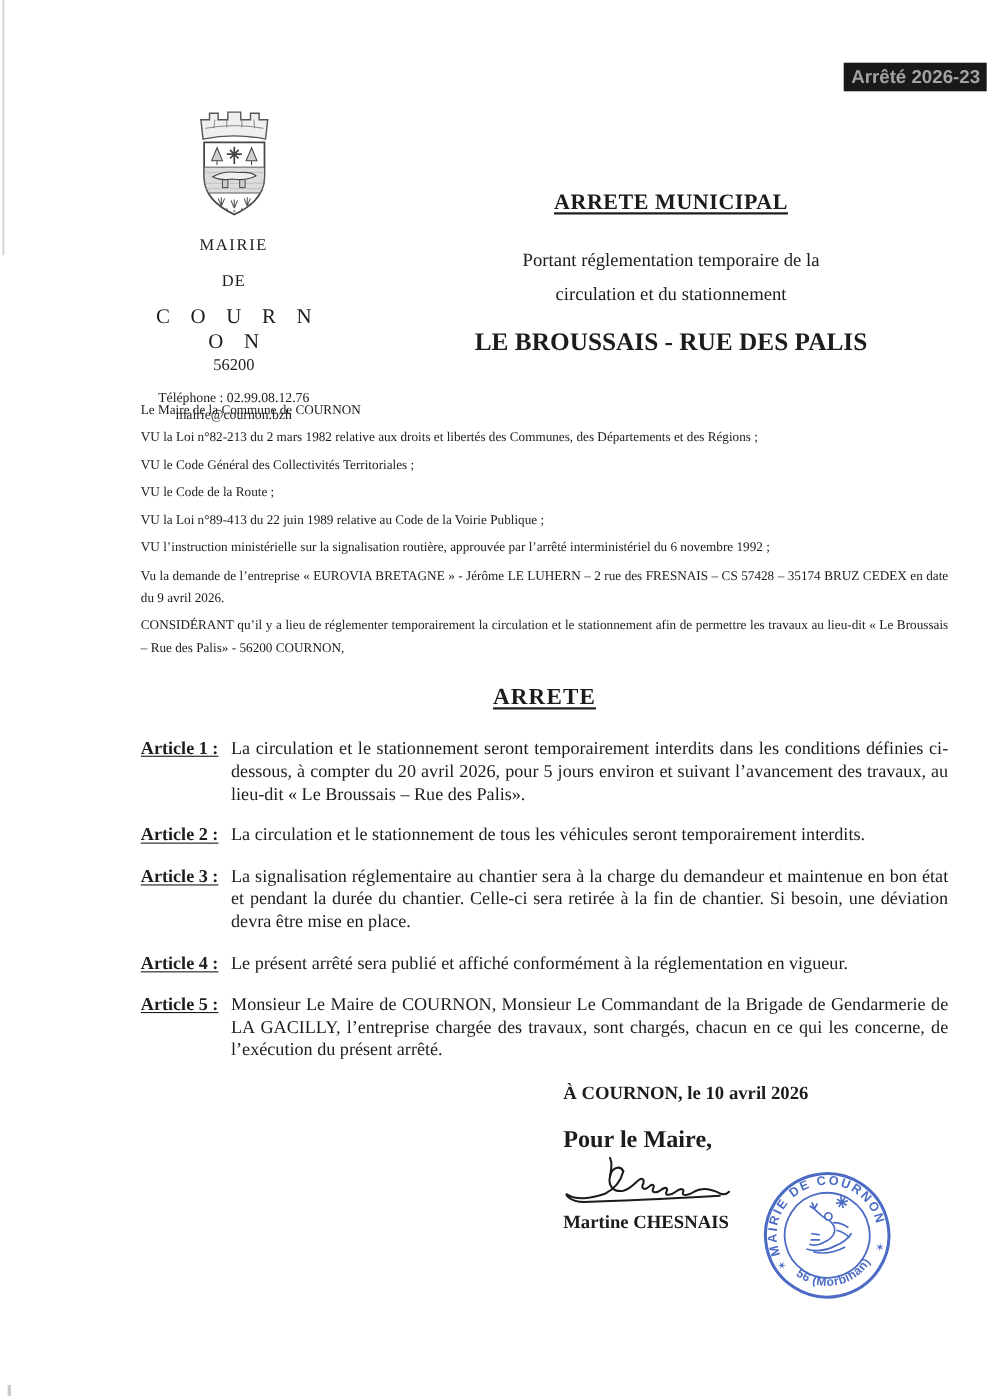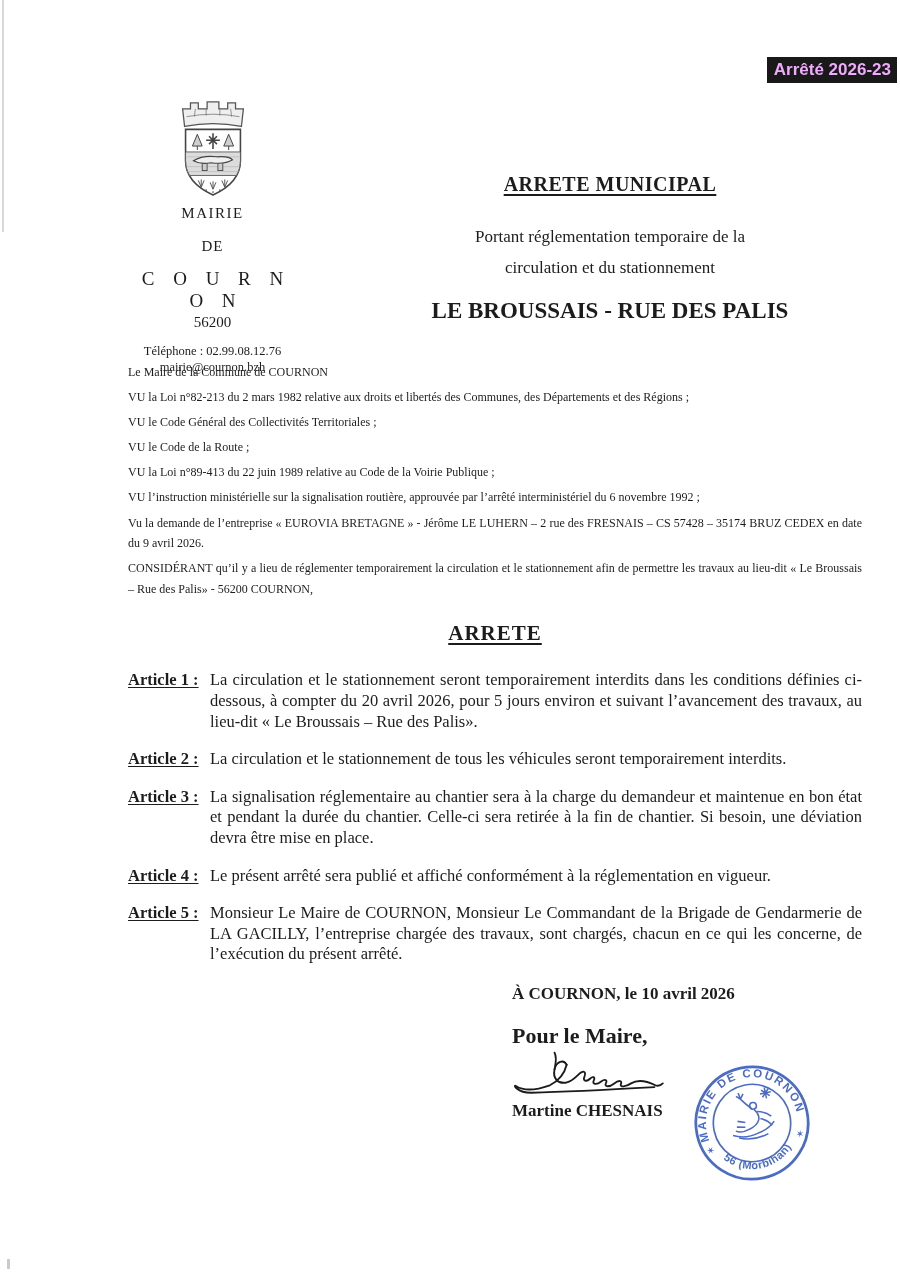--- a/index.html
+++ b/index.html
@@ -6,30 +6,30 @@
   .page {
     position:relative; width:900px; height:1272px; background:#ffffff;
     font-family:"Liberation Serif","DejaVu Serif",serif; color:#1c1c1c;
     overflow:hidden;
   }
   .scan-edge { position:absolute; left:2px; top:0; width:2px; height:232px; background:#c7c7c7; opacity:.7; }
   .scan-edge-b { position:absolute; left:7px; top:1259px; width:3px; height:10px; background:#b4b4b4; opacity:.7; }
 
   .badge {
     position:absolute; top:57px; right:3px;
-    background:#191919; color:#f0abfc;
+    background:#191919; color:#a3a3a3;
     font-family:"Liberation Sans","DejaVu Sans",sans-serif;
     font-weight:bold; font-size:17px; line-height:1;
     padding:4px 6px 5px 7px;
   }
 
   
   .org-block { position:absolute; left:120px; top:100px; width:185px; text-align:center; }
   .coat-of-arms { display:block; margin:0 auto; }
-  .org-l1 { font-size:15px; letter-spacing:1.5px; margin-top:7px; }
+  .org-l1 { font-size:15px; letter-spacing:1.5px; margin-top:17px; }
   .org-l2 { font-size:15px; letter-spacing:1px; margin-top:16px; }
   .org-city { font-size:19px; letter-spacing:7px; margin-top:13px; padding-left:7px; }
   .org-cp { font-size:15px; margin-top:2px; }
   .org-tel { font-size:12.5px; margin-top:13px; }
   .org-mail { font-size:12.5px; margin-top:1px; }
 
   .title-block { position:absolute; left:360px; top:173px; width:500px; text-align:center; }
   .doc-title {
     font-size:20px; font-weight:bold; margin:0 0 25px 0; letter-spacing:.5px;
     text-decoration:underline; text-decoration-thickness:2px; text-underline-offset:3px;

